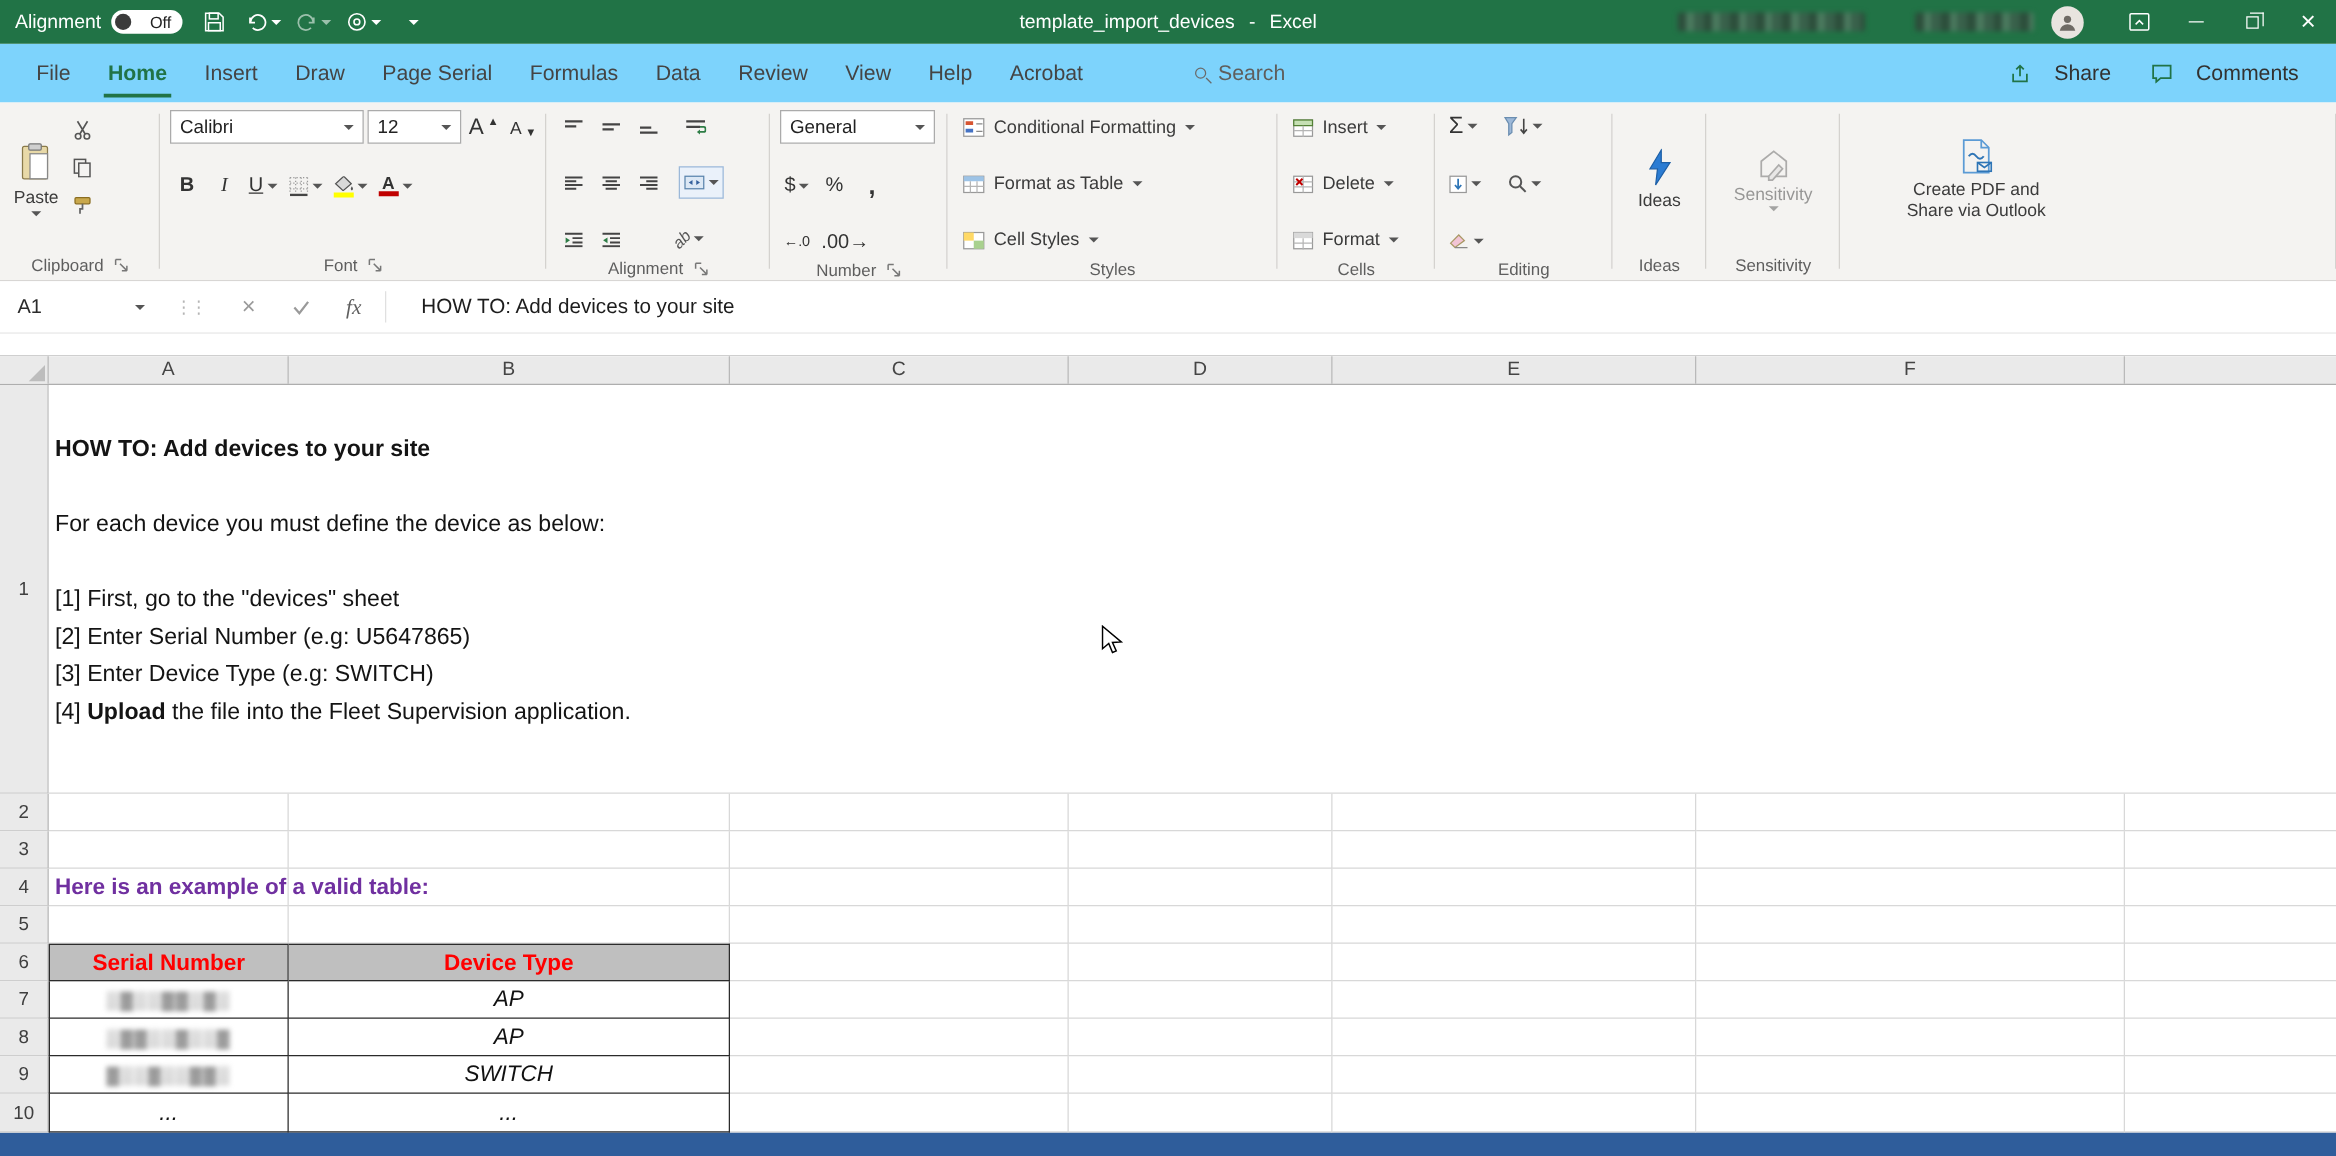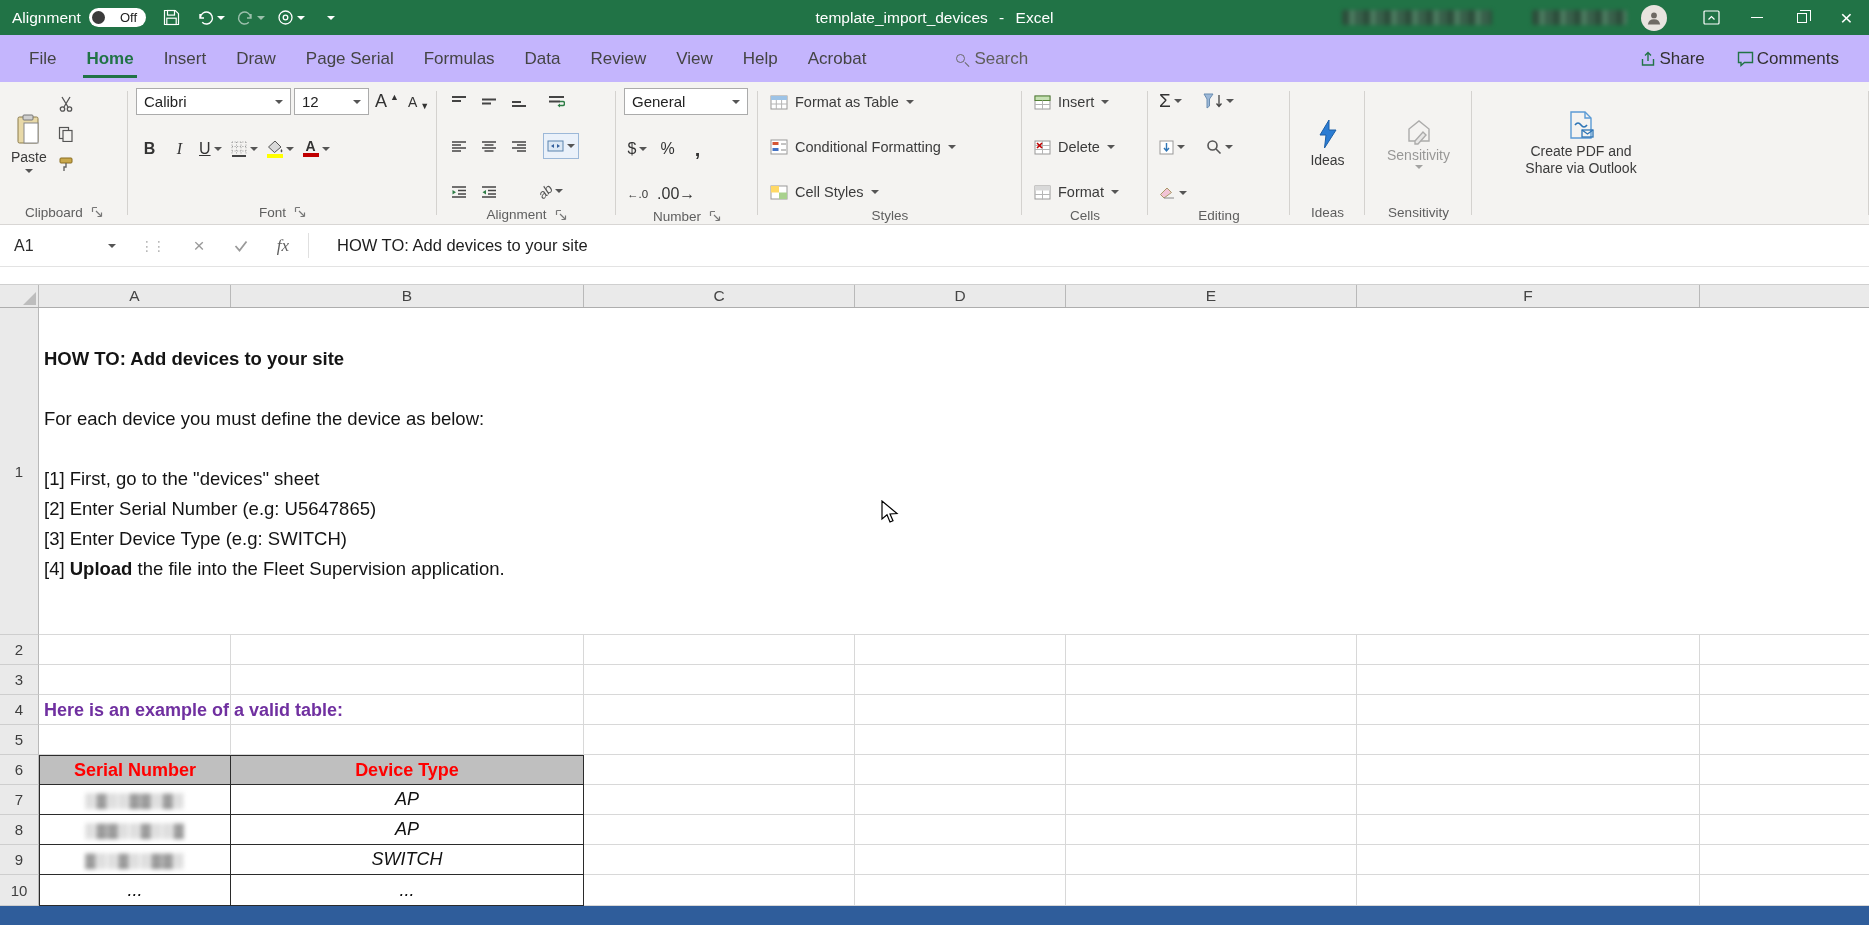--- a/index.html
+++ b/index.html
@@ -21,29 +21,29 @@
   .redact{height:15px;border-radius:2px;background:repeating-linear-gradient(90deg,#2c4e3b 0 7px,#4b7a5f 7px 13px,#38604a 13px 21px);filter:blur(2px)}
   .redact.ra{width:150px;margin-right:40px}
   .redact.rb{width:95px;margin-right:14px}
   .avatar{width:26px;height:26px;border-radius:50%;background:#e8e4df;display:flex;align-items:center;justify-content:center;margin-right:22px;cursor:pointer}
   .wbtn{width:45px;height:35px;display:flex;align-items:center;justify-content:center;cursor:pointer;font-size:19px}
   .min-ic{width:12px;border-top:1.6px solid #fff}
   .rest-ic{width:10px;height:10px;border:1.3px solid #fff;position:relative}
   .rest-ic::before{content:"";position:absolute;top:-4px;left:2.5px;width:10px;height:10px;border-top:1.3px solid #fff;border-right:1.3px solid #fff}
 
   
-  .menubar{height:47px;background:#c4b5fd;display:flex;align-items:stretch;font-size:17px;color:#444;padding-left:14px}
+  .menubar{height:47px;background:#7dd3fc;display:flex;align-items:stretch;font-size:17px;color:#444;padding-left:14px}
   .mtab{display:flex;align-items:center;padding:0 15px;cursor:pointer;position:relative;white-space:nowrap}
   .mtab.active{color:#217346;font-weight:bold}
   .mtab.active::after{content:"";position:absolute;left:12px;right:12px;bottom:4px;height:3px;background:#217346}
   .msearch{display:flex;align-items:center;gap:9px;margin-left:75px;color:#5f5e5c;cursor:text}
   .mag{width:9px;height:9px;border:1.7px solid #6a6a6a;border-radius:50%;position:relative;display:inline-block}
   .mag::after{content:"";position:absolute;width:6px;border-top:1.7px solid #6a6a6a;transform:rotate(45deg);left:7px;top:9px}
   .mb-right{margin-left:auto;display:flex;align-items:center;gap:8px;padding-right:18px}
-  .mb-item{display:flex;align-items:center;gap:3px;padding:6px 12px;cursor:pointer;color:#323130}
+  .mb-item{display:flex;align-items:center;gap:19px;padding:6px 12px;cursor:pointer;color:#323130}
 
   
   .ribbon{height:143px;background:#f4f3f1;display:flex;border-bottom:1px solid #d8d6d4}
   .rg{display:flex;flex-direction:column;position:relative;padding:5px 4px 0}
   .rg::after{content:"";position:absolute;right:0;top:9px;bottom:9px;width:1px;background:#d4d2cf}
   .rg-body{flex:1;display:flex}
   .rg-label{height:24px;display:flex;align-items:center;justify-content:center;gap:8px;font-size:13.5px;color:#5e5e5e}
   .bigbtn{display:flex;flex-direction:column;align-items:center;justify-content:center;gap:3px;font-size:14px;color:#3b3b3b;padding:3px 7px;cursor:pointer;text-align:center;line-height:1.25}
   .minicol{display:flex;flex-direction:column;justify-content:flex-start;gap:5px;padding-top:4px}
   .minibtn{width:42px;height:25px;display:flex;align-items:center;gap:4px;padding-left:4px;cursor:pointer}
@@ -420,36 +420,36 @@
         <svg class="glabel-launch" width="12" height="12" viewBox="0 0 12 12" fill="none" stroke="#777" stroke-width="1.2">
             <path d="M1.5 1.5H6M1.5 1.5V6M5 5l5.5 5.5M10.5 10.5V6.5M10.5 10.5H6.5"></path>
           </svg>
       </div>
     </div>
 
     <div class="rg" style="width:264px">
       <div class="rg-body">
         <div class="fcol" style="flex:1;justify-content:flex-start">
           <div class="stackbtn">
-            <svg width="18" height="15" viewBox="0 0 18 15">
-                <rect x="1" y="1" width="16" height="13" fill="#fff" stroke="#999"></rect>
-                <rect x="1" y="1" width="16" height="4" fill="#9dc3e6"></rect>
-                <path d="M1 9h16M6.3 5v9M11.6 5v9" stroke="#b5b5b5"></path>
-              </svg>
-            <span>Format as Table</span>
-            <span class="dd"></span>
-          </div>
-          <div class="stackbtn">
             <svg width="18" height="16" viewBox="0 0 18 16">
                 <rect x="1" y="1" width="16" height="14" fill="#fff" stroke="#999"></rect>
                 <rect x="2.5" y="3" width="6" height="3" fill="#d65532"></rect>
                 <rect x="2.5" y="9" width="6" height="3" fill="#4472c4"></rect>
                 <path d="M11 5h5M11 11h5" stroke="#888"></path>
               </svg>
             <span>Conditional Formatting</span>
+            <span class="dd"></span>
+          </div>
+          <div class="stackbtn">
+            <svg width="18" height="15" viewBox="0 0 18 15">
+                <rect x="1" y="1" width="16" height="13" fill="#fff" stroke="#999"></rect>
+                <rect x="1" y="1" width="16" height="4" fill="#9dc3e6"></rect>
+                <path d="M1 9h16M6.3 5v9M11.6 5v9" stroke="#b5b5b5"></path>
+              </svg>
+            <span>Format as Table</span>
             <span class="dd"></span>
           </div>
           <div class="stackbtn">
             <svg width="18" height="15" viewBox="0 0 18 15">
                 <rect x="1" y="1" width="16" height="13" fill="#fff" stroke="#999"></rect>
                 <rect x="1" y="1" width="8" height="6.5" fill="#ffd966"></rect>
                 <rect x="9" y="7.5" width="8" height="6.5" fill="#a9d18e"></rect>
               </svg>
             <span>Cell Styles</span>
             <span class="dd"></span>

